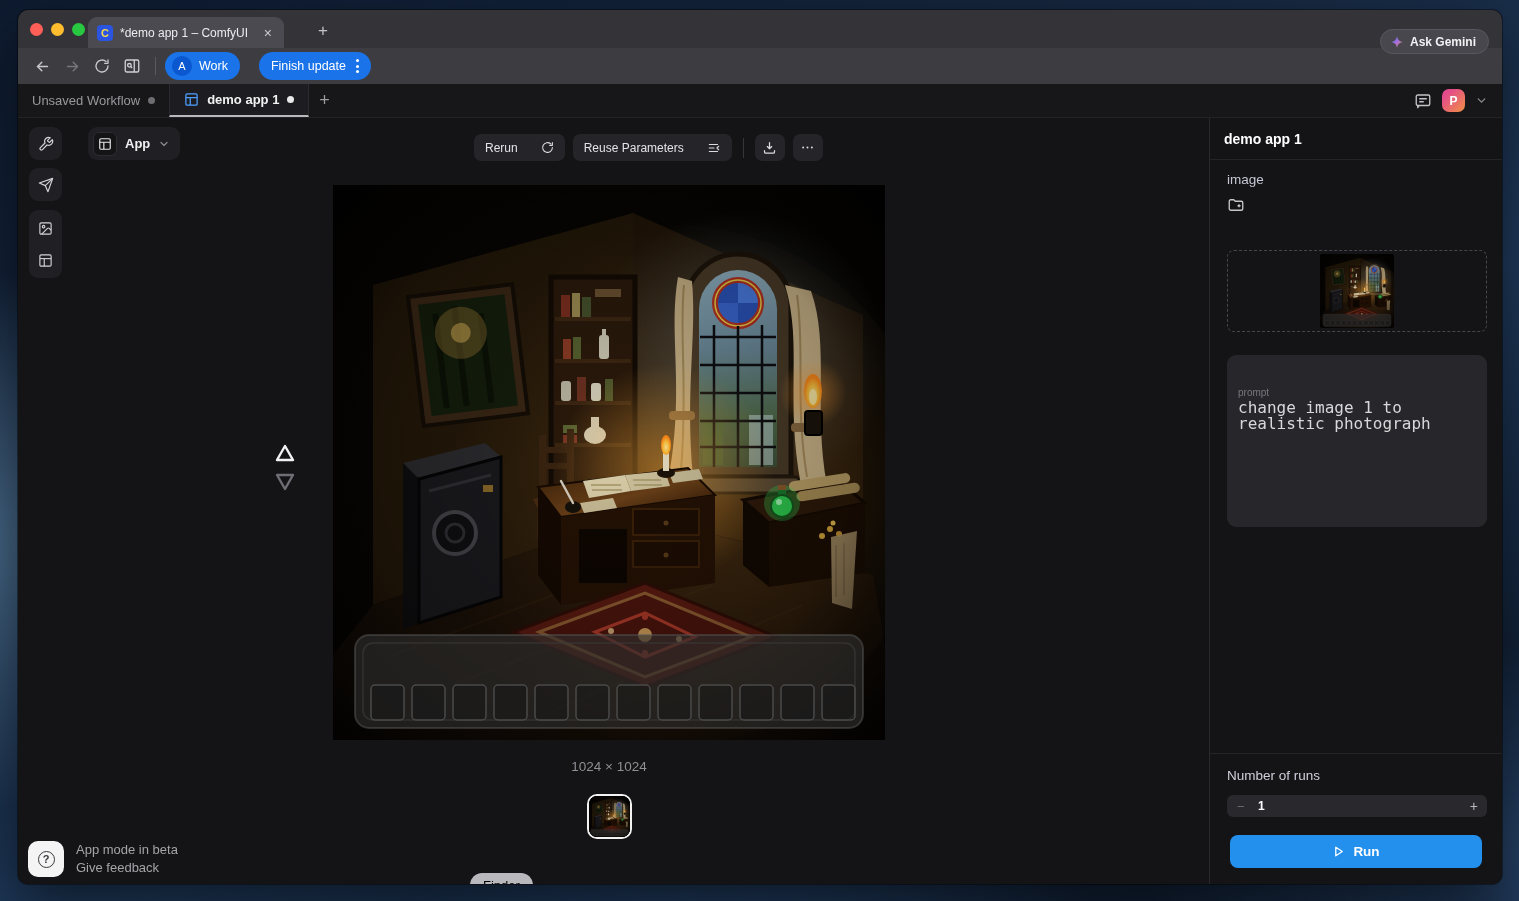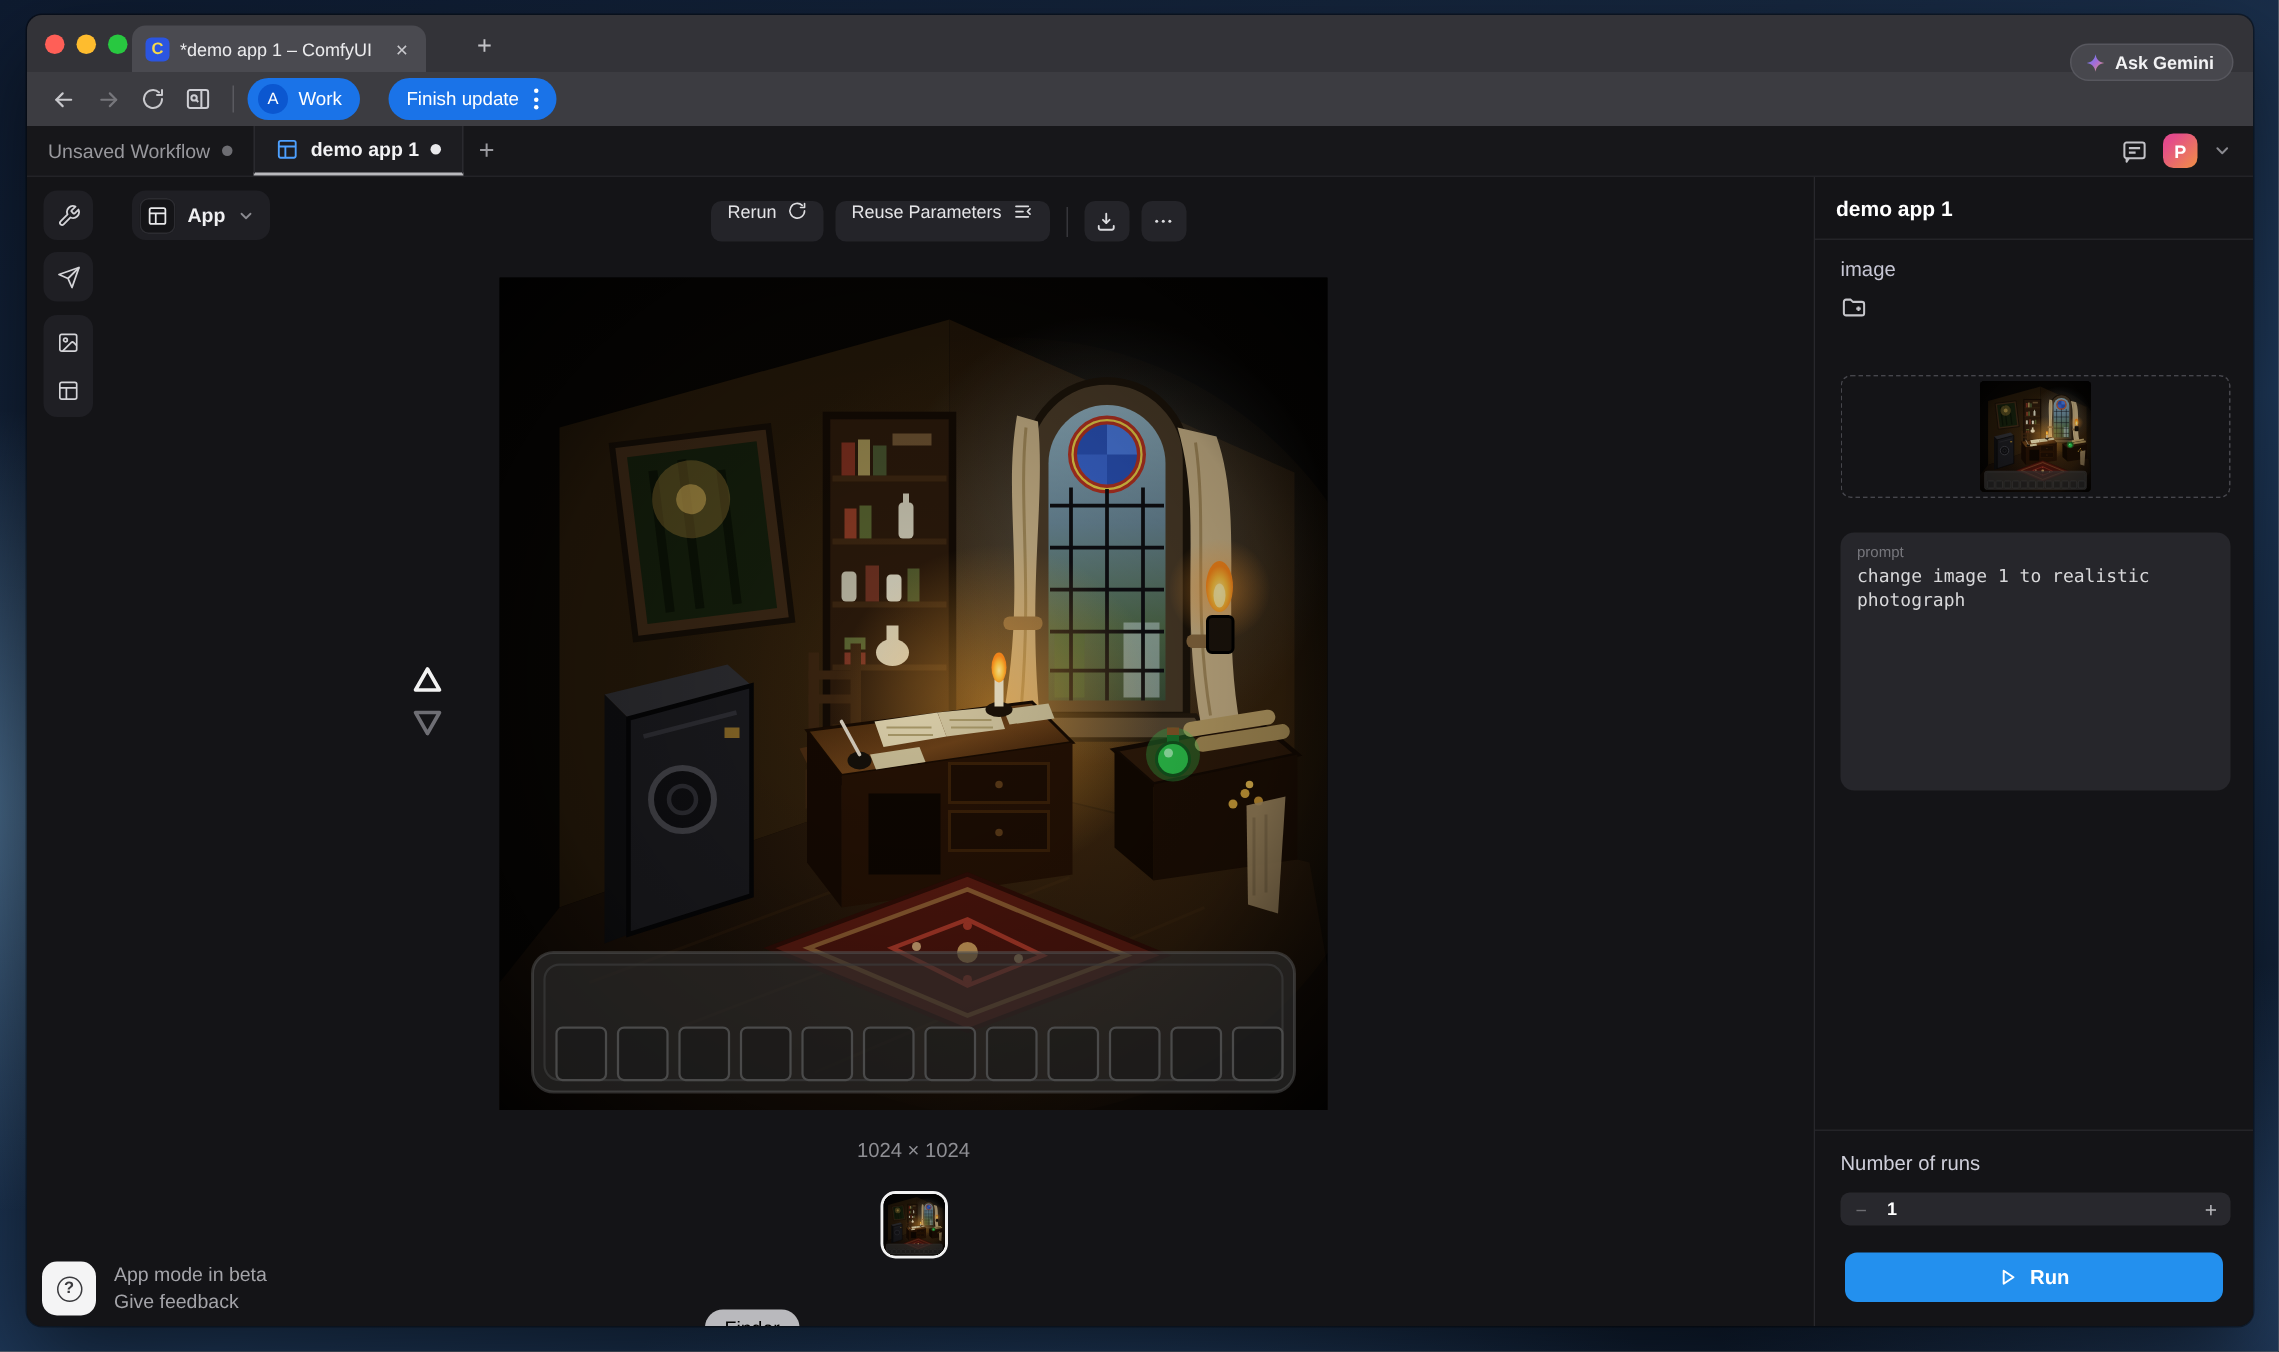--- a/index.html
+++ b/index.html
@@ -71,21 +71,21 @@
   .rail-group { position:absolute; left:11px; top:92px; width:33px; height:68px; border-radius:9px; background:#1f1f24;
     display:flex; flex-direction:column; align-items:center; justify-content:space-around; padding:2px 0; }
   .rail-group .gbtn { width:29px; height:29px; border-radius:7px; display:flex; align-items:center; justify-content:center; }
   .app-btn { position:absolute; left:70px; top:9px; height:33px; border-radius:9px; background:#1f1f24;
     display:flex; align-items:center; gap:8px; padding:0 10px 0 5px; }
   .app-btn .icbox { width:24px; height:24px; border-radius:6px; background:#141417; box-shadow:inset 0 0 0 1px #2c2c31;
     display:flex; align-items:center; justify-content:center; }
   .app-btn span { color:#f0f0f2; font-size:13px; font-weight:700; }
   
   .actionbar { position:absolute; left:456px; top:16px; display:flex; align-items:center; gap:8px; }
-  .act-btn { height:27px; border-radius:7px; background:#242429; display:flex; gap:7px;
+  .act-btn { height:27px; border-radius:7px; background:#242429; display:flex; align-items:center; gap:23px;
     padding:0 11px; color:#e4e4e7; font-size:12px; font-weight:500; }
   .act-ic { width:30px; height:27px; border-radius:7px; background:#242429; display:flex; align-items:center; justify-content:center; color:#dcdcdf; }
   .act-sep { width:1px; height:20px; background:#36363b; margin:0 3px; }
   
   .scene-box { position:absolute; left:315px; top:67px; width:552px; height:555px; background:#000; overflow:hidden; }
   .scene-box svg, .scene-copy svg { width:100%; height:100%; display:block; }
   .arrows { position:absolute; left:256px; top:325px; display:flex; flex-direction:column; gap:9px; }
   .caption { position:absolute; left:315px; top:641px; width:552px; text-align:center; color:#8f8f94; font-size:13.5px; }
   .thumb { position:absolute; left:569px; top:676px; width:45px; height:45px; border-radius:10px;
     border:2px solid #f2f2f2; overflow:hidden; background:#000; }
@@ -105,22 +105,22 @@
   .panel-scroll { flex:1; padding:12px 15px 0 17px; min-height:0; }
   .lbl-image { color:#c6c6d4; font-size:13.5px; }
   .dd-row { margin-top:9px; display:flex; align-items:center; gap:9px; }
   .dropdown { width:230px; height:26px; border-radius:7px; background:#28282d; display:flex; align-items:center;
     padding:0 9px; gap:6px; }
   .dropdown .val { flex:1; color:#d6d6da; font-size:12px; white-space:nowrap; overflow:hidden; }
   .dashed { margin-top:36px; width:260px; height:82px; border:1px dashed #46464c; border-radius:7px;
     display:flex; align-items:center; justify-content:center; }
   .scene-copy { width:74px; height:74px; border-radius:3px; overflow:hidden; background:#000; }
   .prompt-box { margin-top:23px; width:260px; height:172px; border-radius:9px; background:#26262b; padding:8px 11px; }
-  .prompt-lbl { color:#77777d; font-size:10px; }
-  .prompt-txt { margin-top:2px; color:#d8d8da; font-size:12px; line-height:16px;
+  .prompt-lbl { color:#77777d; font-size:10px;margin-top:24px; }
+  .prompt-txt { margin-top:2px; color:#d8d8da; font-size:16px; line-height:16px;
     font-family:"DejaVu Sans Mono", monospace; white-space:pre-wrap; }
   .panel-bottom { border-top:1px solid #242428; padding:14px 15px 16px 17px; flex:none; }
   .runs-lbl { color:#cfcfda; font-size:13.5px; }
   .stepper { position:relative; margin-top:12px; width:260px; height:22px; border-radius:6px; background:#28282d; }
   .stepper .minus { position:absolute; left:10px; top:0; height:22px; display:flex; align-items:center; color:#6d6d72; font-size:13px; }
   .stepper .plus  { position:absolute; right:9px; top:0; height:22px; display:flex; align-items:center; color:#b9b9bd; font-size:14px; }
   .stepper .val   { position:absolute; left:31px; top:0; height:22px; display:flex; align-items:center; color:#fff; font-size:12px; font-weight:bold; }
   .run-btn { margin:18px 3px 0 3px; width:252px; height:33px; border:none; border-radius:8px; background:#2390ee;
     color:#fff; font-size:13.5px; font-weight:bold; font-family:inherit; display:flex; align-items:center; justify-content:center; gap:8px; }
   svg.ic { display:block; }

